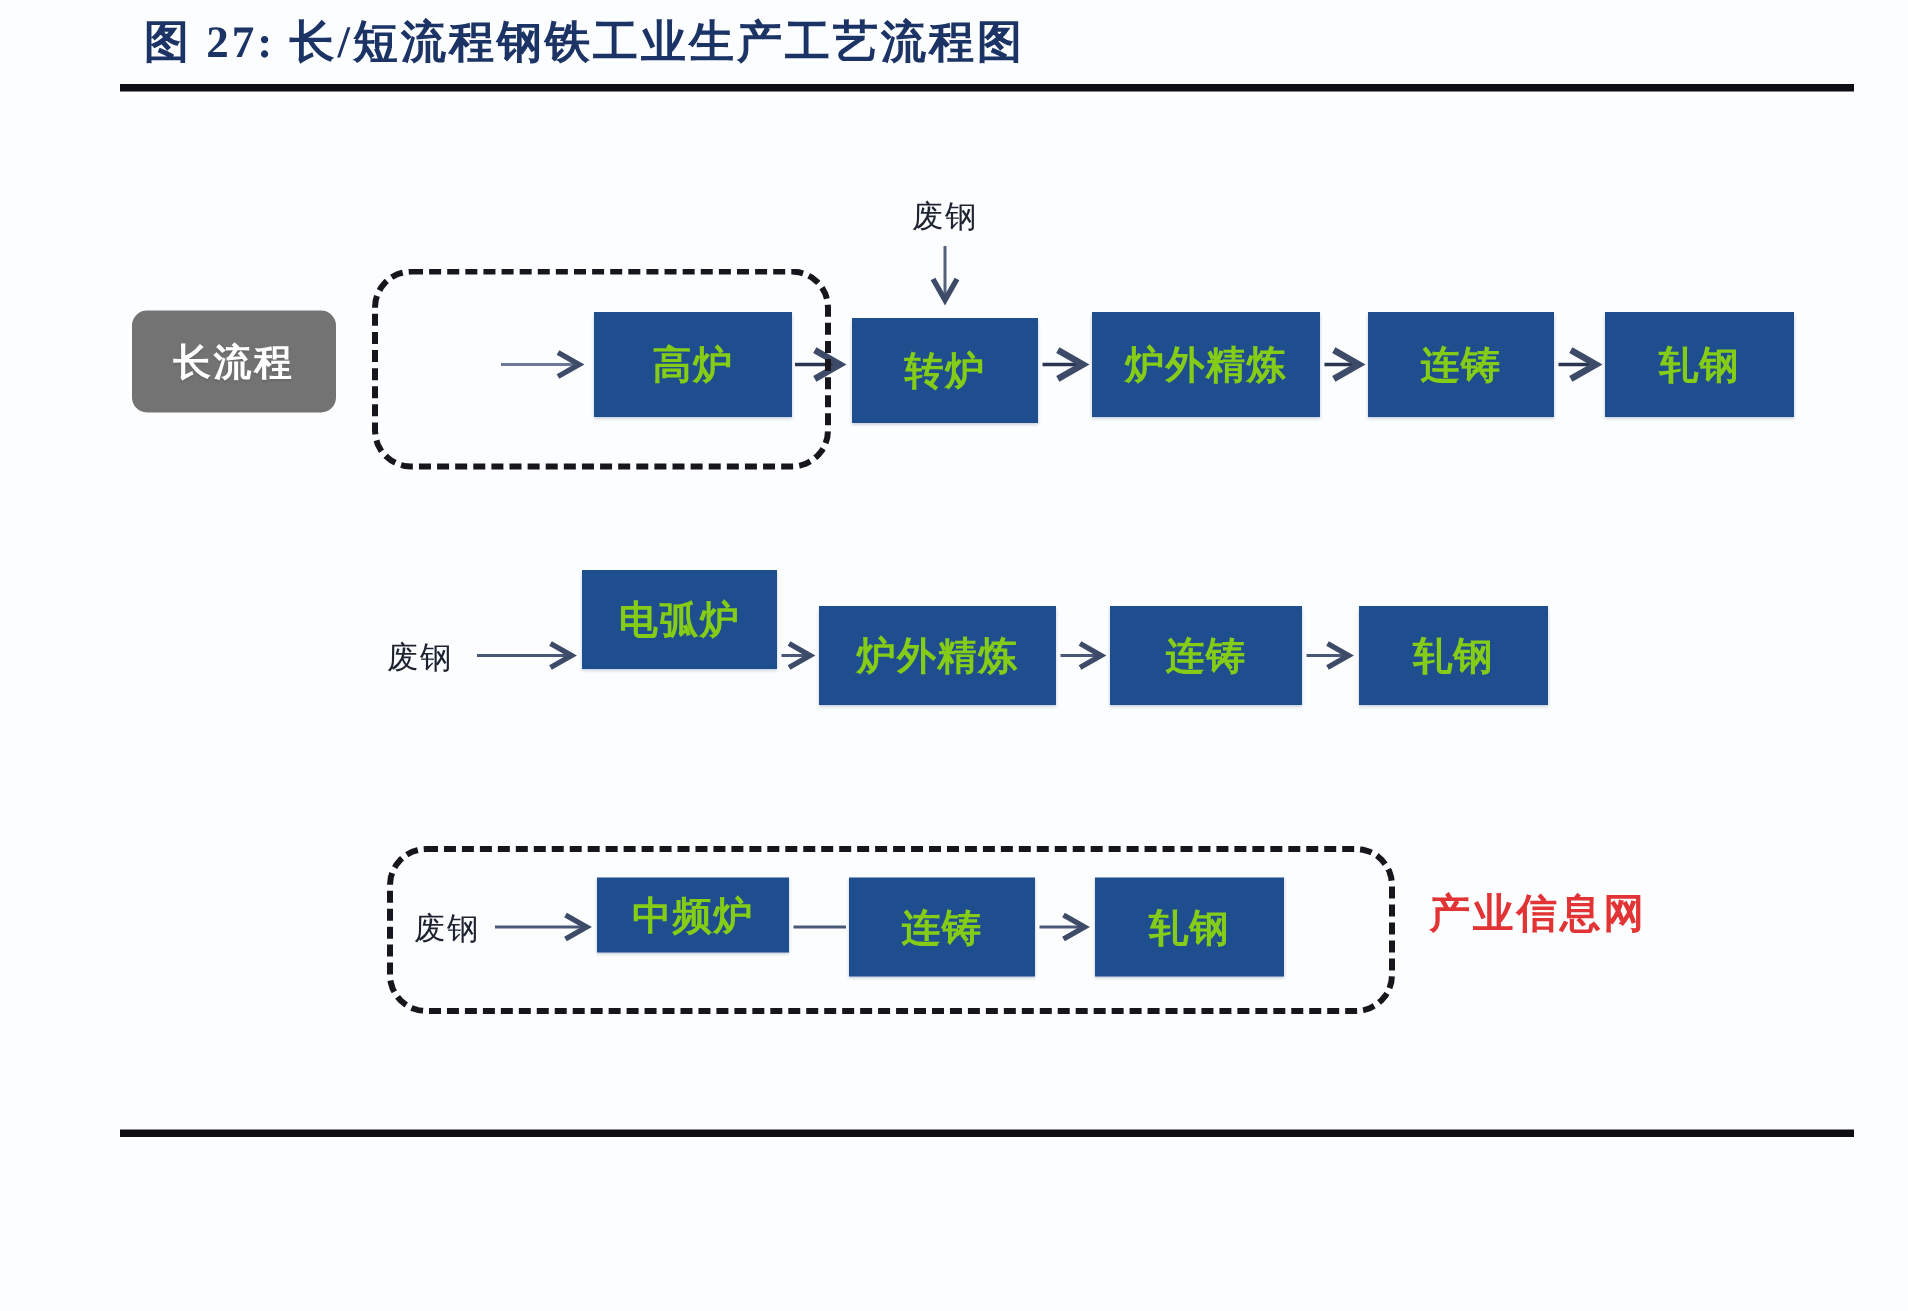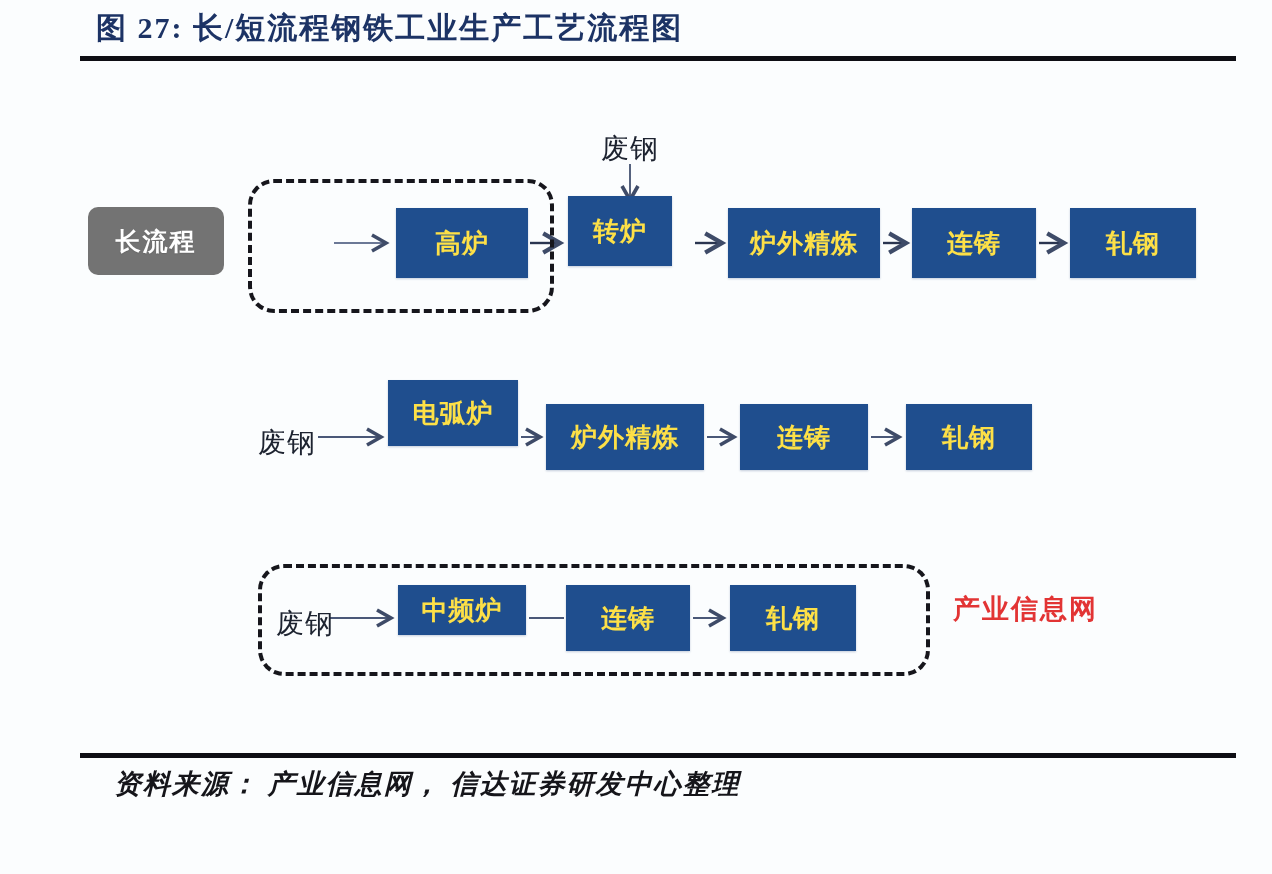--- a/index.html
+++ b/index.html
@@ -32,28 +32,28 @@
   .pill-short{left:88px;top:476px;width:136px;height:58px;}
 
   .dashed-box{
     position:absolute;border:4px dashed #16161c;border-radius:26px;
     background:transparent;
   }
   .dashed-top{left:248px;top:179px;width:298px;height:126px;}
   .dashed-bottom{left:258px;top:564px;width:664px;height:104px;}
 
   .step{
-    position:absolute;background:#1f4e8e;color:#fde047;
+    position:absolute;background:#1f4e8e;color:#84cc16;
     font-weight:bold;font-size:26px;letter-spacing:1px;
     display:flex;align-items:center;justify-content:center;
     box-shadow:0 1px 2px rgba(30,60,110,.25);
     white-space:nowrap;
   }
   .plain-label{
-    position:absolute;color:#1d2330;font-size:28px;letter-spacing:1px;
+    position:absolute;color:#1d2330;font-size:21px;letter-spacing:1px;
     white-space:nowrap;
   }
   .inputs{
     position:absolute;left:266px;top:195px;
     color:#1d2330;font-size:21px;line-height:28px;letter-spacing:1px;
   }
   .note-red{
     position:absolute;left:953px;top:591px;
     color:#e23434;font-size:27px;font-weight:bold;letter-spacing:2px;
     white-space:nowrap;
@@ -106,21 +106,21 @@
     <line x1="693" y1="618" x2="723" y2="618" stroke="#4a5878" stroke-width="2" marker-end="url(#ah)"></line>
   </svg>
 
   <div class="pill pill-long">长流程</div>
 
   <div class="dashed-box dashed-top"></div>
 
   <div class="plain-label" style="left:600px;top:130px;width:60px;text-align:center;">废钢</div>
 
   <div class="step" style="left:396px;top:208px;width:132px;height:70px;">高炉</div>
-  <div class="step" style="left:568px;top:196px;width:104px;height:70px;">转炉</div>
+  <div class="step" style="left:568px;top:212px;width:124px;height:70px;">转炉</div>
   <div class="step" style="left:728px;top:208px;width:152px;height:70px;">炉外精炼</div>
   <div class="step" style="left:912px;top:208px;width:124px;height:70px;">连铸</div>
   <div class="step" style="left:1070px;top:208px;width:126px;height:70px;">轧钢</div>
 
 
   <div class="plain-label" style="left:258px;top:424px;">废钢</div>
 
   <div class="step" style="left:388px;top:380px;width:130px;height:66px;">电弧炉</div>
   <div class="step" style="left:546px;top:404px;width:158px;height:66px;">炉外精炼</div>
   <div class="step" style="left:740px;top:404px;width:128px;height:66px;">连铸</div>
@@ -129,15 +129,14 @@
   <div class="dashed-box dashed-bottom"></div>
 
   <div class="plain-label" style="left:276px;top:605px;">废钢</div>
 
   <div class="step" style="left:398px;top:585px;width:128px;height:50px;text-align:center;">中频炉</div>
   <div class="step" style="left:566px;top:585px;width:124px;height:66px;">连铸</div>
   <div class="step" style="left:730px;top:585px;width:126px;height:66px;">轧钢</div>
 
   <div class="note-red">产业信息网</div>
 
-  <div class="source-line">资料来源：  产业信息网，  信达证券研发中心整理</div>
 
 </div>
 
 </body></html>

